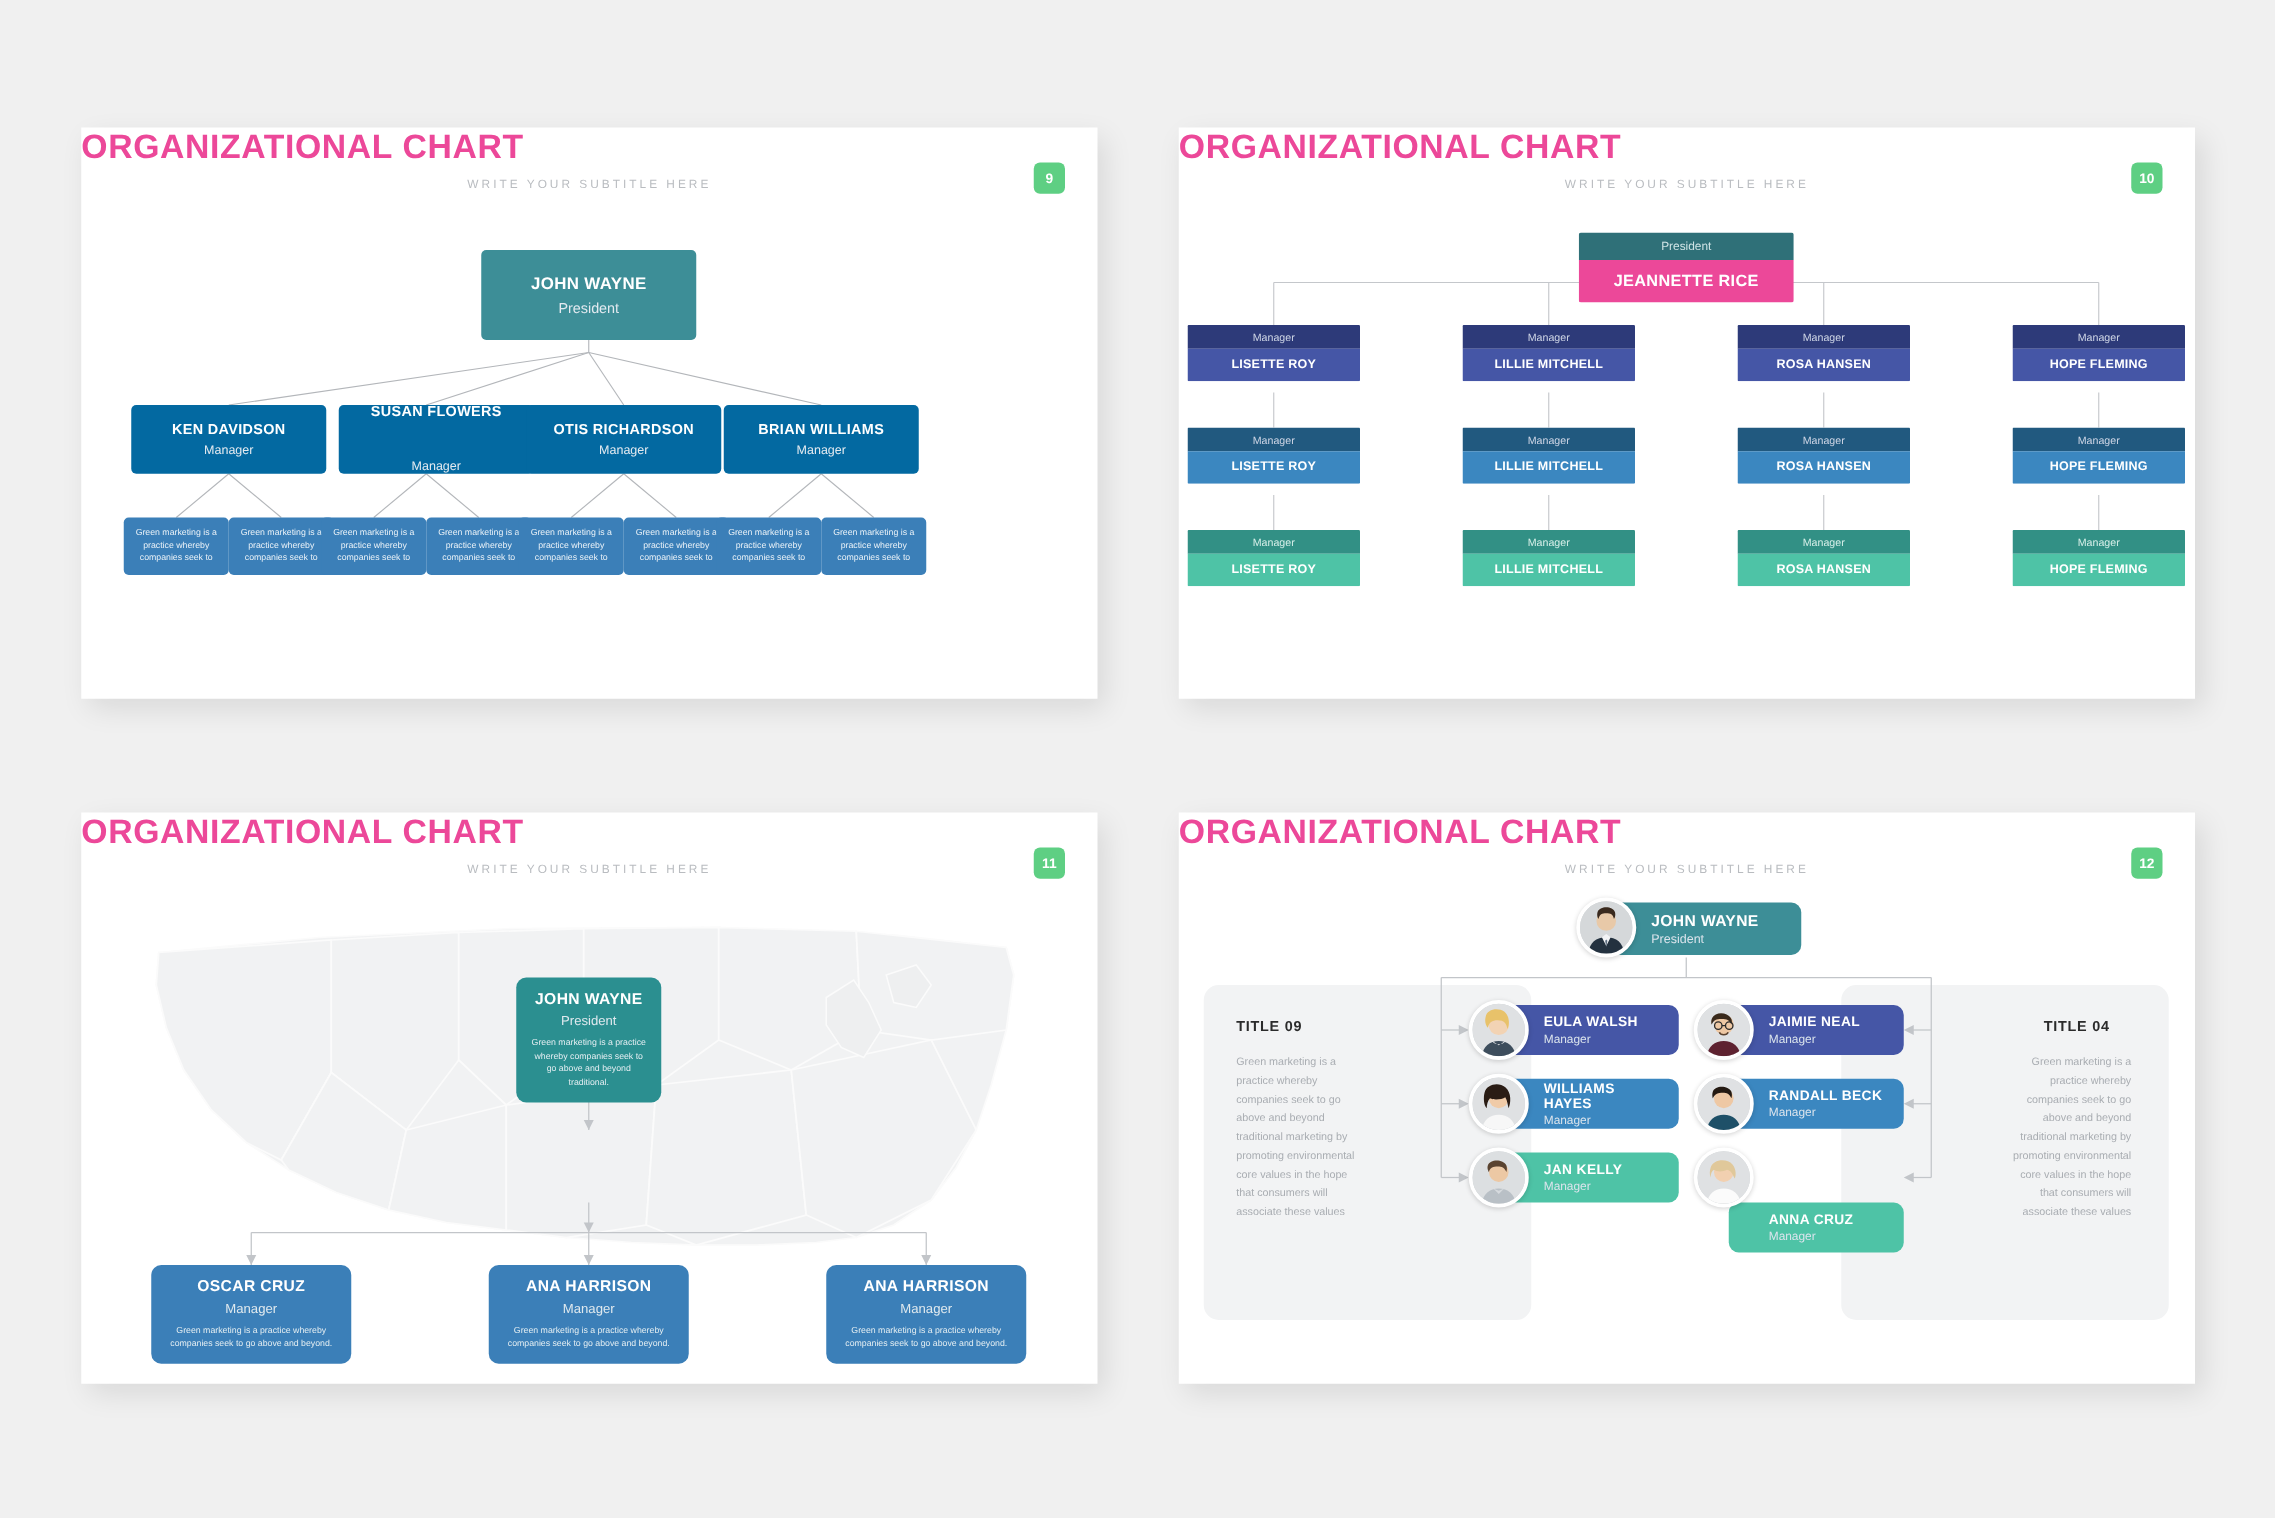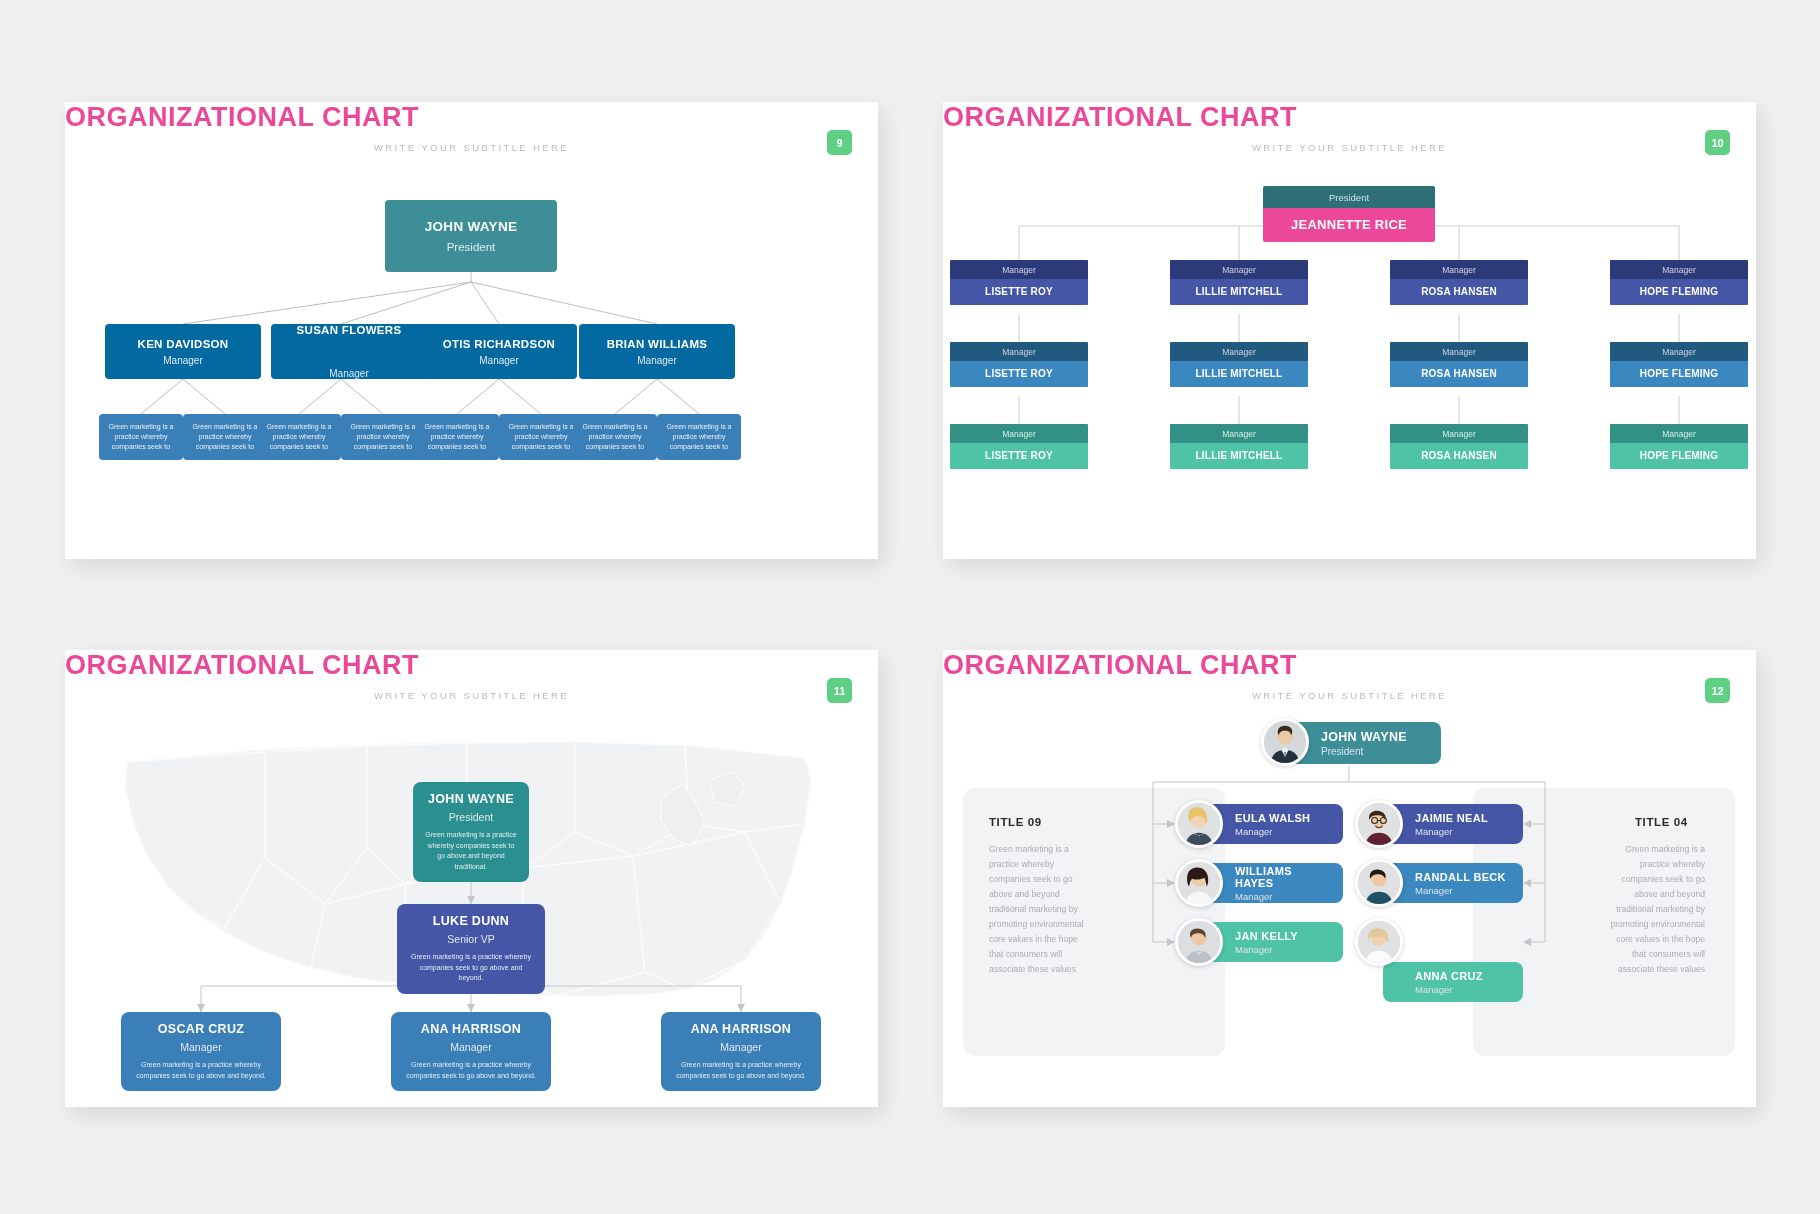--- a/index.html
+++ b/index.html
@@ -333,25 +333,20 @@
           <polygon points="676,362 672,354 680,354"></polygon>
         </g>
       </svg>
 
       <div class="s3-node s3-pres" style="left:348px; top:132px; width:116px;">
         <div class="nm">JOHN WAYNE</div>
         <div class="rl">President</div>
         <div class="ds">Green marketing is a practice whereby companies seek to go above and beyond traditional.</div>
       </div>
 
-      <div class="s3-node s3-vp" style="left:332px; top:254px; width:148px;">
-        <div class="nm">LUKE DUNN</div>
-        <div class="rl">Senior VP</div>
-        <div class="ds">Green marketing is a practice whereby companies seek to go above and beyond.</div>
-      </div>
 
       <div class="s3-node s3-mgr" style="left:56px;  top:362px; width:160px;">
         <div class="nm">OSCAR CRUZ</div>
         <div class="rl">Manager</div>
         <div class="ds">Green marketing is a practice whereby companies seek to go above and beyond.</div>
       </div>
       <div class="s3-node s3-mgr" style="left:326px; top:362px; width:160px;">
         <div class="nm">ANA HARRISON</div>
         <div class="rl">Manager</div>
         <div class="ds">Green marketing is a practice whereby companies seek to go above and beyond.</div>

